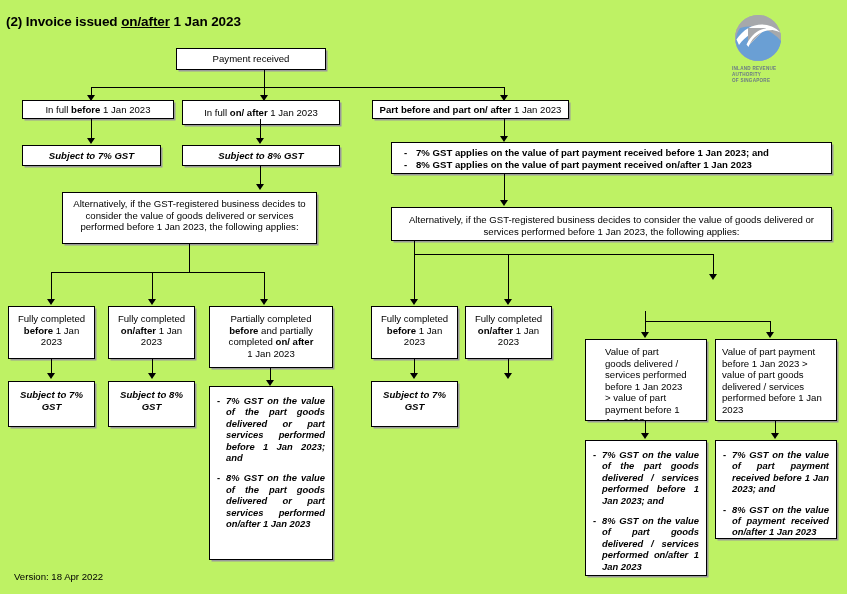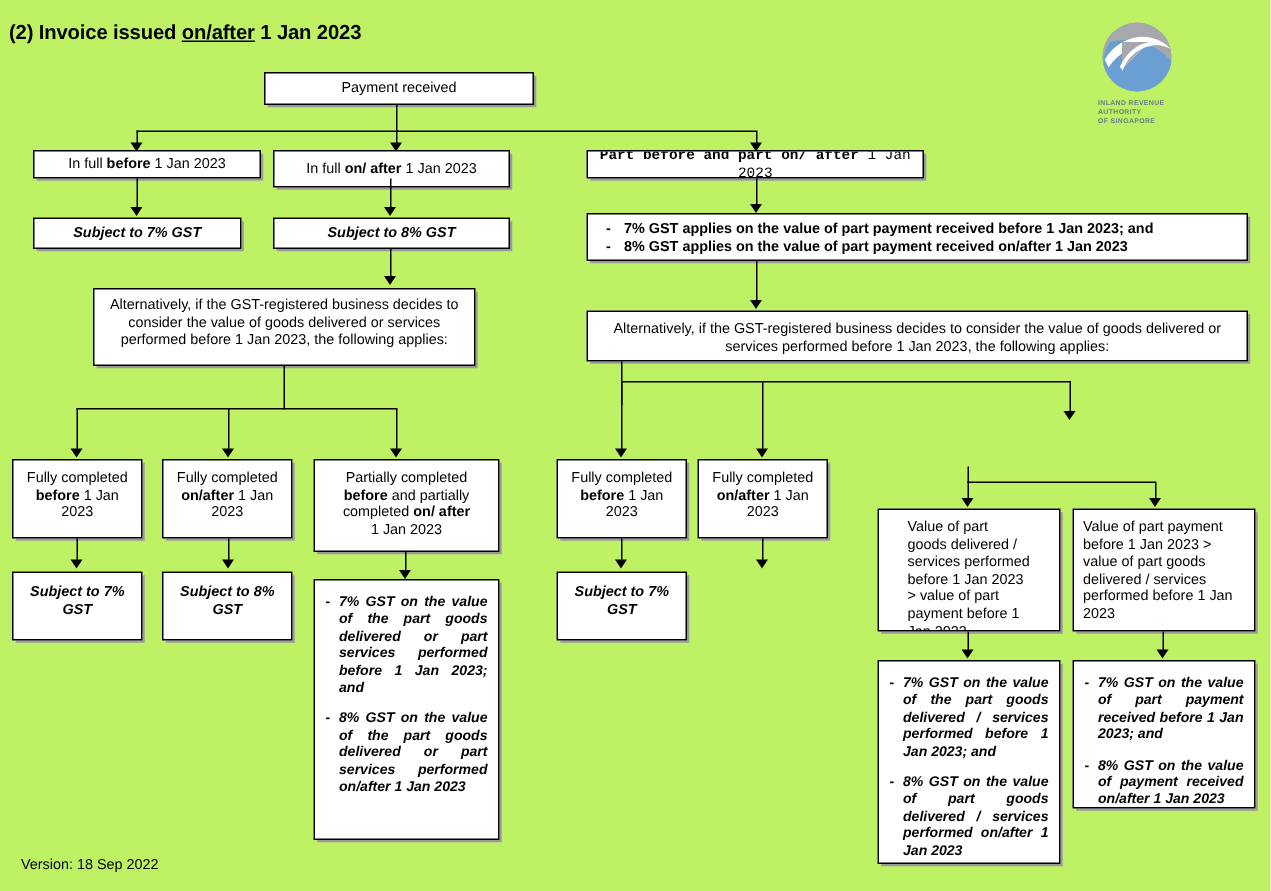--- a/index.html
+++ b/index.html
@@ -122,21 +122,21 @@
       <path d="M14 14 L32 14 L14 32 Z" fill="#a6a8ab"></path>
       <path d="M12.5 30.5 C20 15, 33 11, 44 16.5 C32 14, 19 20, 14.5 33 Z" fill="#ffffff"></path>
     </svg>
     <div class="logo-text">
       <div>INLAND REVENUE</div>
       <div>AUTHORITY</div>
       <div>OF SINGAPORE</div>
     </div>
   </div>
 
-  <div class="box c mid" style="left:176px; top:48px; width:180px; height:22px;">
+  <div class="box c mid" style="left:176px; top:48px; width:150px; height:22px;">
     <span>Payment received</span>
   </div>
 
   <div class="vline" style="left:264px; top:70px; height:18px;"></div>
   <div class="hline" style="left:91px; top:87px; width:413px;"></div>
   <div class="vline" style="left:91px; top:87px; height:10px;"></div>
   <div class="arrow" style="left:87px; top:95px;"></div>
   <div class="vline" style="left:264px; top:87px; height:10px;"></div>
   <div class="arrow" style="left:260px; top:95px;"></div>
   <div class="vline" style="left:504px; top:87px; height:10px;"></div>
@@ -147,21 +147,21 @@
       <span>In full </span><b>before</b><span> 1 Jan 2023</span>
     </span>
   </div>
 
   <div class="box c mid" style="left:182px; top:100px; width:158px; height:25px;">
     <span>
       <span>In full </span><b>on/ after</b><span> 1 Jan 2023</span>
     </span>
   </div>
 
-  <div class="box c mid" style="left:391px; top:100px; width:225px; height:19px;font-family:Liberation Mono, monospace;">
+  <div class="box c mid" style="left:372px; top:100px; width:197px; height:19px;">
     <span>
       <b>Part before and part on/ after</b><span> 1 Jan 2023</span>
     </span>
   </div>
 
   <div class="vline" style="left:91px; top:119px; height:21px;"></div>
   <div class="arrow" style="left:87px; top:138px;"></div>
   <div class="vline" style="left:260px; top:119px; height:21px;"></div>
   <div class="arrow" style="left:256px; top:138px;"></div>
   <div class="vline" style="left:504px; top:119px; height:19px;"></div>
@@ -313,15 +313,15 @@
     </div>
   </div>
 
   <div class="box" style="left:715px; top:440px; width:122px; height:99px; padding:8px 7px;">
     <div class="bullets">
       <div class="bl">7% GST on the value of part payment received before 1 Jan 2023; and</div>
       <div class="bl">8% GST on the value of payment received on/after 1 Jan 2023</div>
     </div>
   </div>
 
-  <div class="version">Version: 18 Sep 2022</div>
+  <div class="version">Version: 18 Apr 2022</div>
 
 </div>
 
 </body></html>

